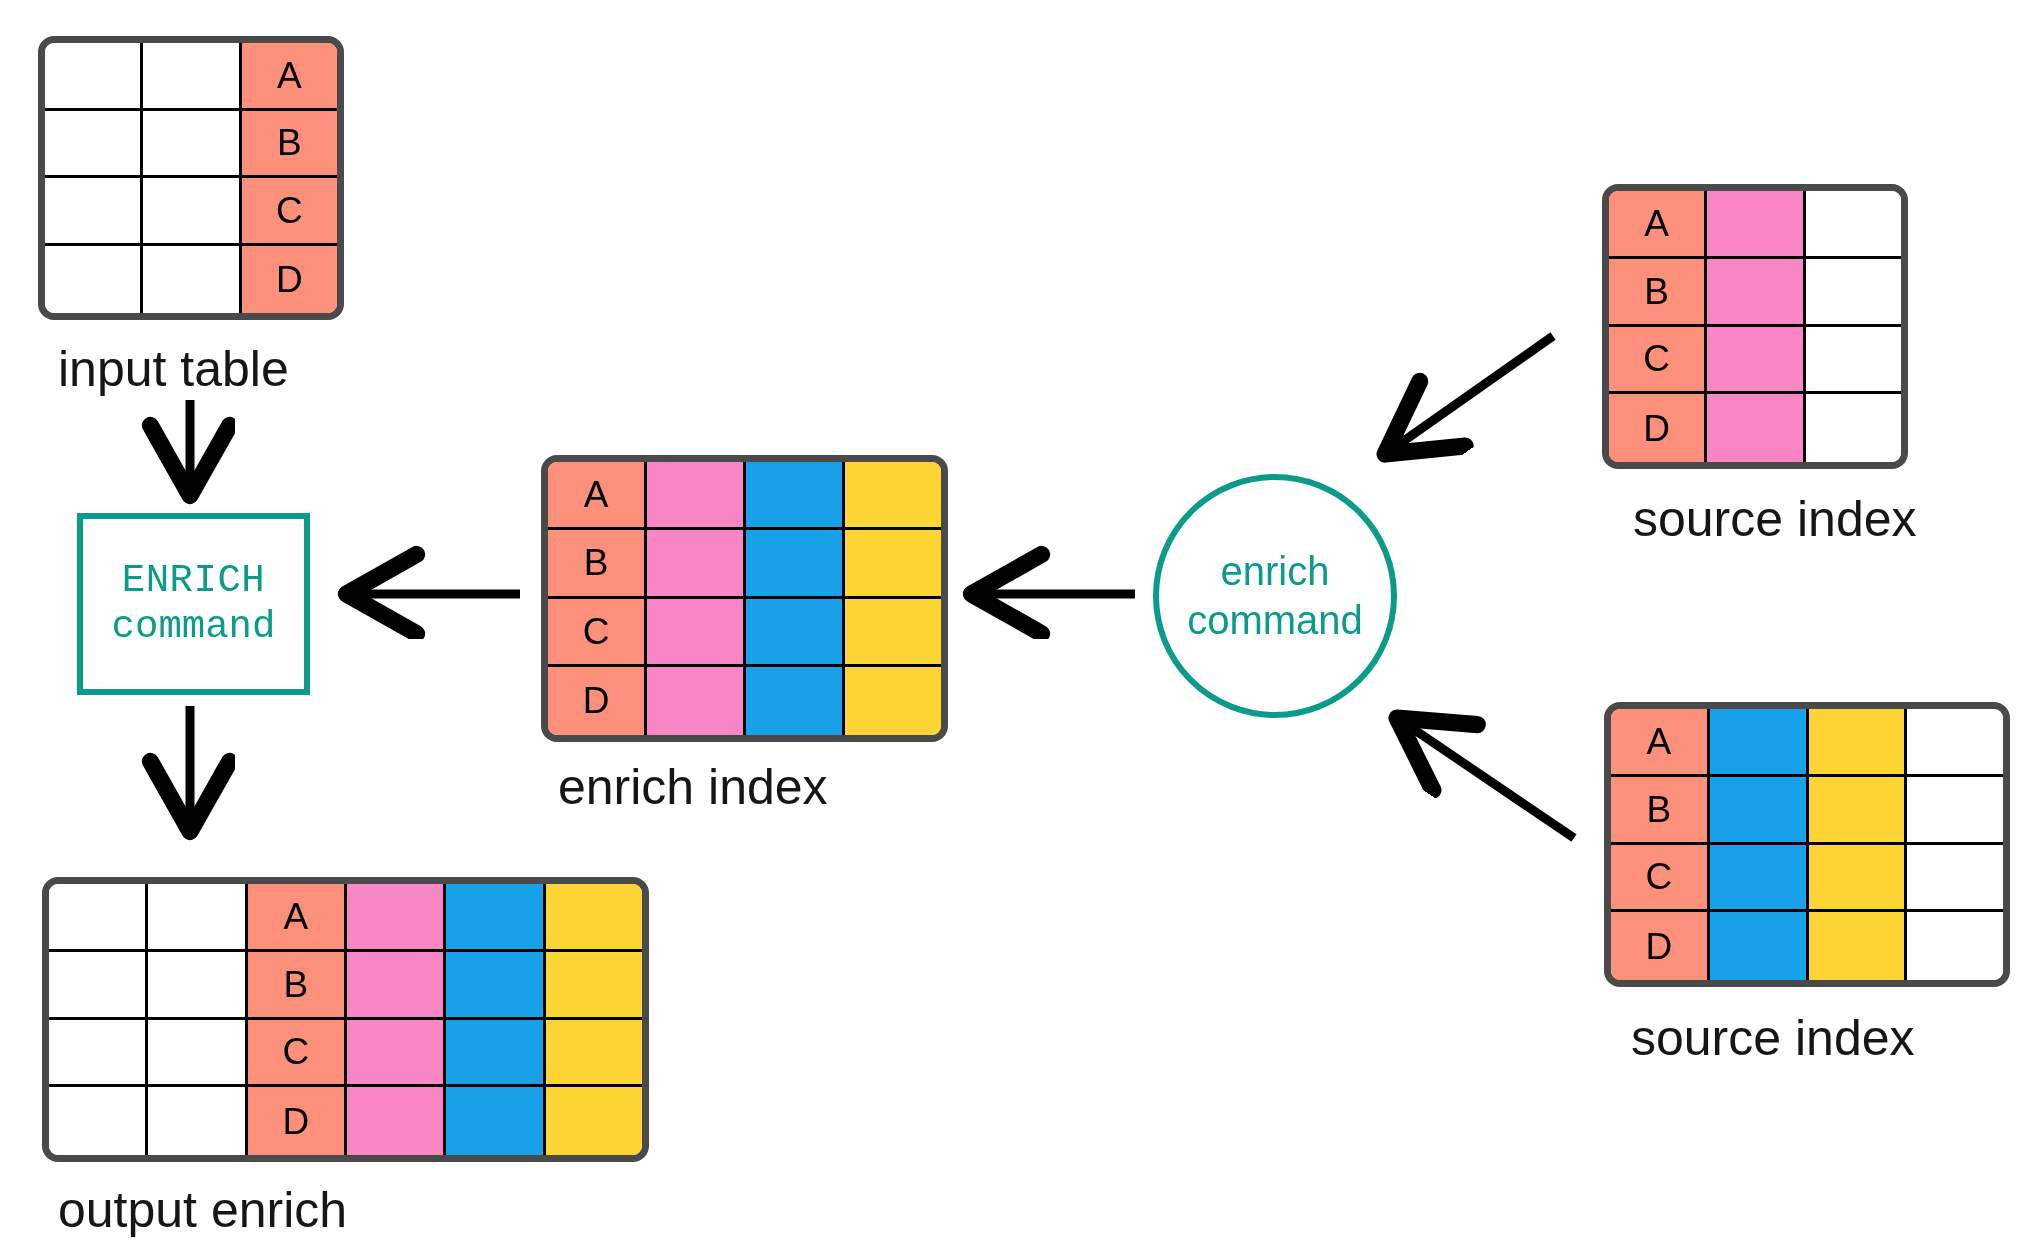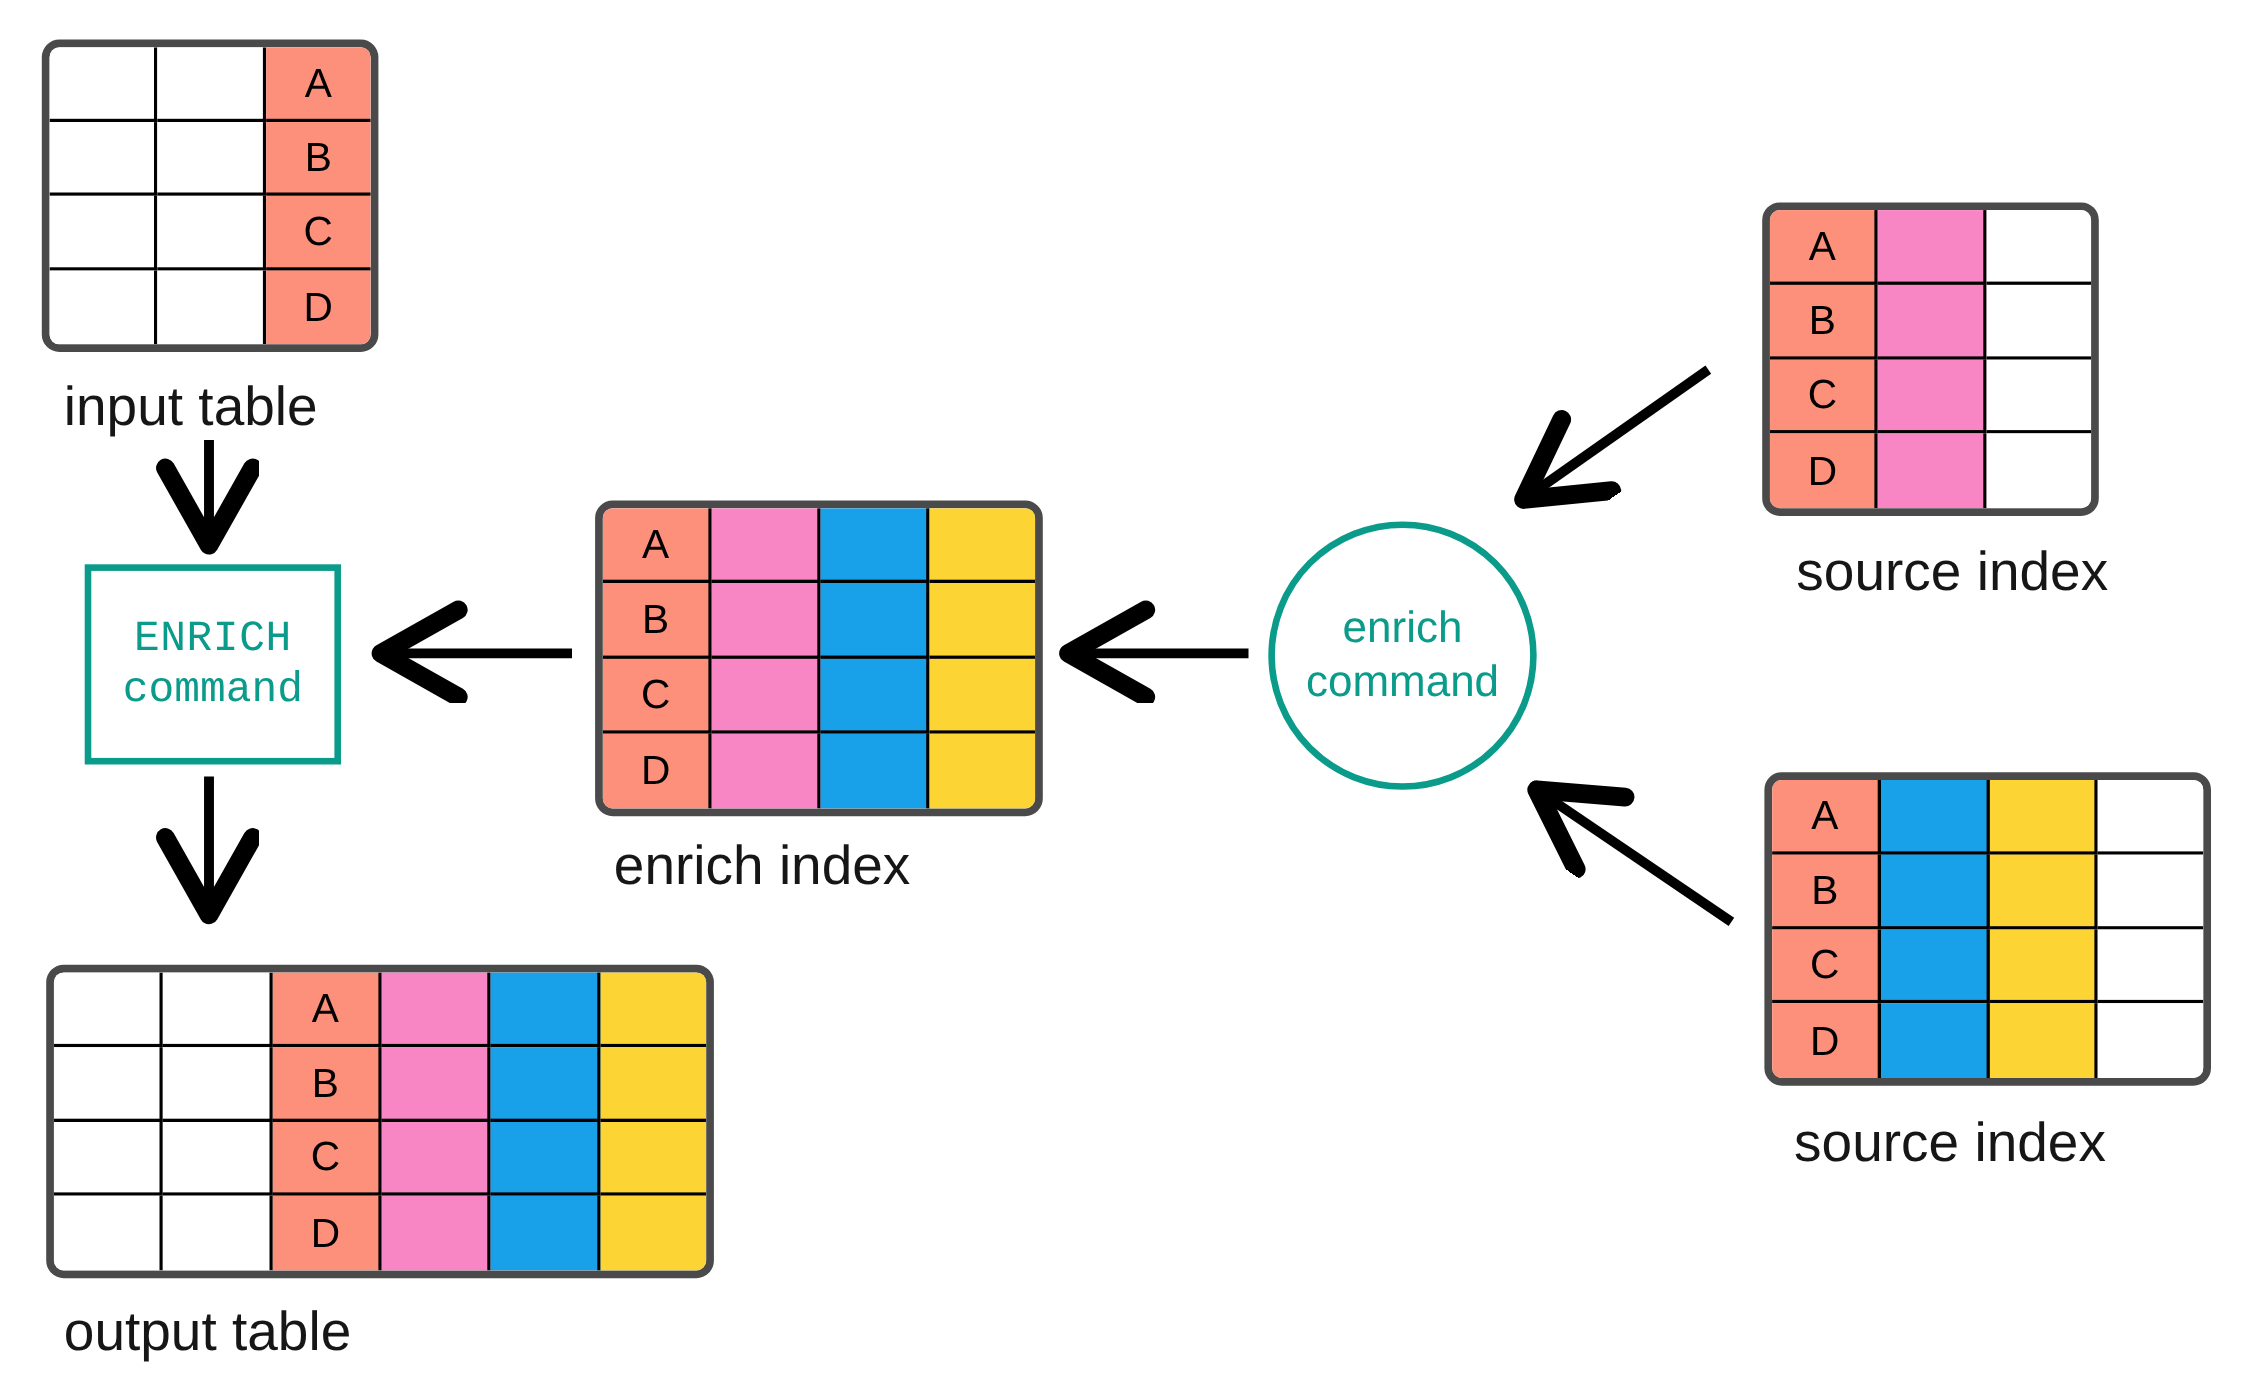--- a/index.html
+++ b/index.html
@@ -283,15 +283,15 @@
       </div>
       <div class="trow">
         <div class="tcell c-white"></div>
         <div class="tcell c-white"></div>
         <div class="tcell c-salmon">D</div>
         <div class="tcell c-pink"></div>
         <div class="tcell c-blue"></div>
         <div class="tcell c-yellow"></div>
       </div>
     </div>
-  <div class="caption" style="left:58px; top:1185px;">output table</div>
+  <div class="caption" style="left:58px; top:1185px;">output enrich</div>
 
 </div>
 
 </body></html>

